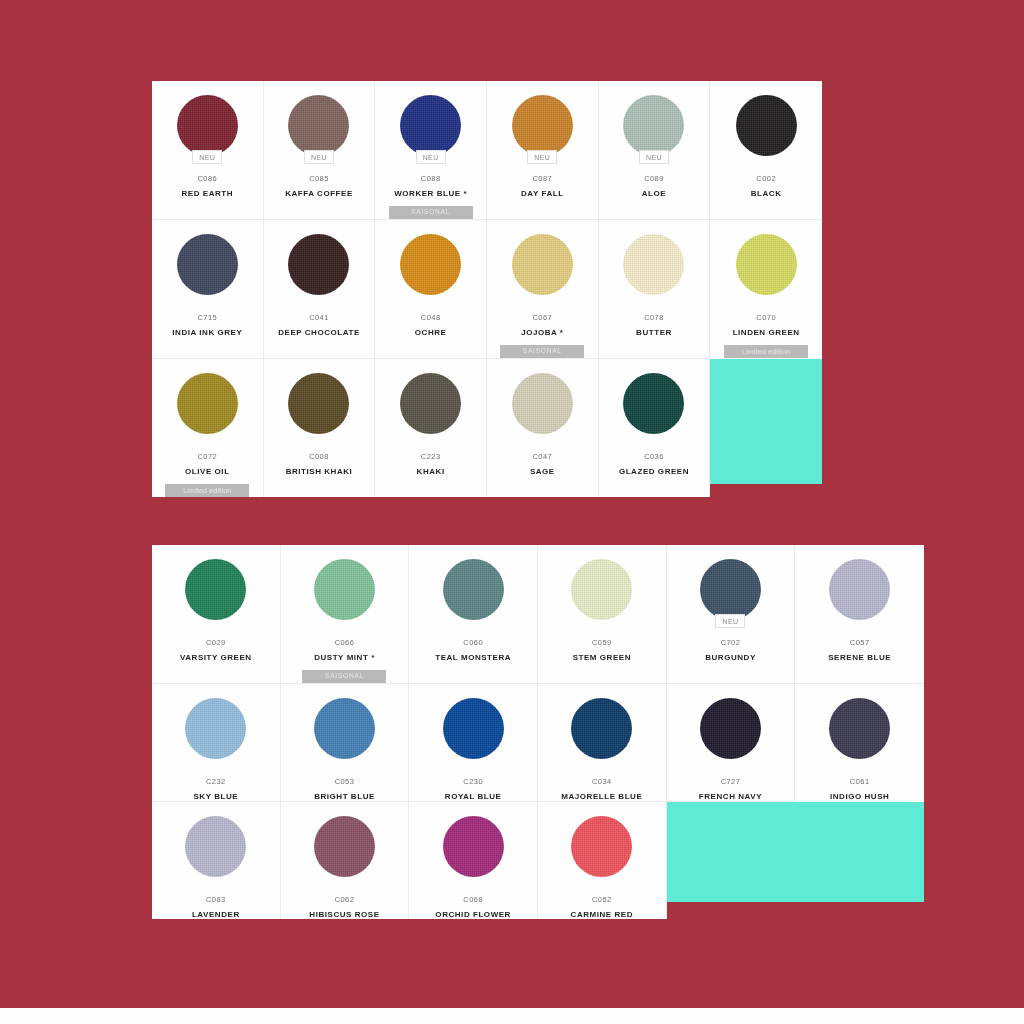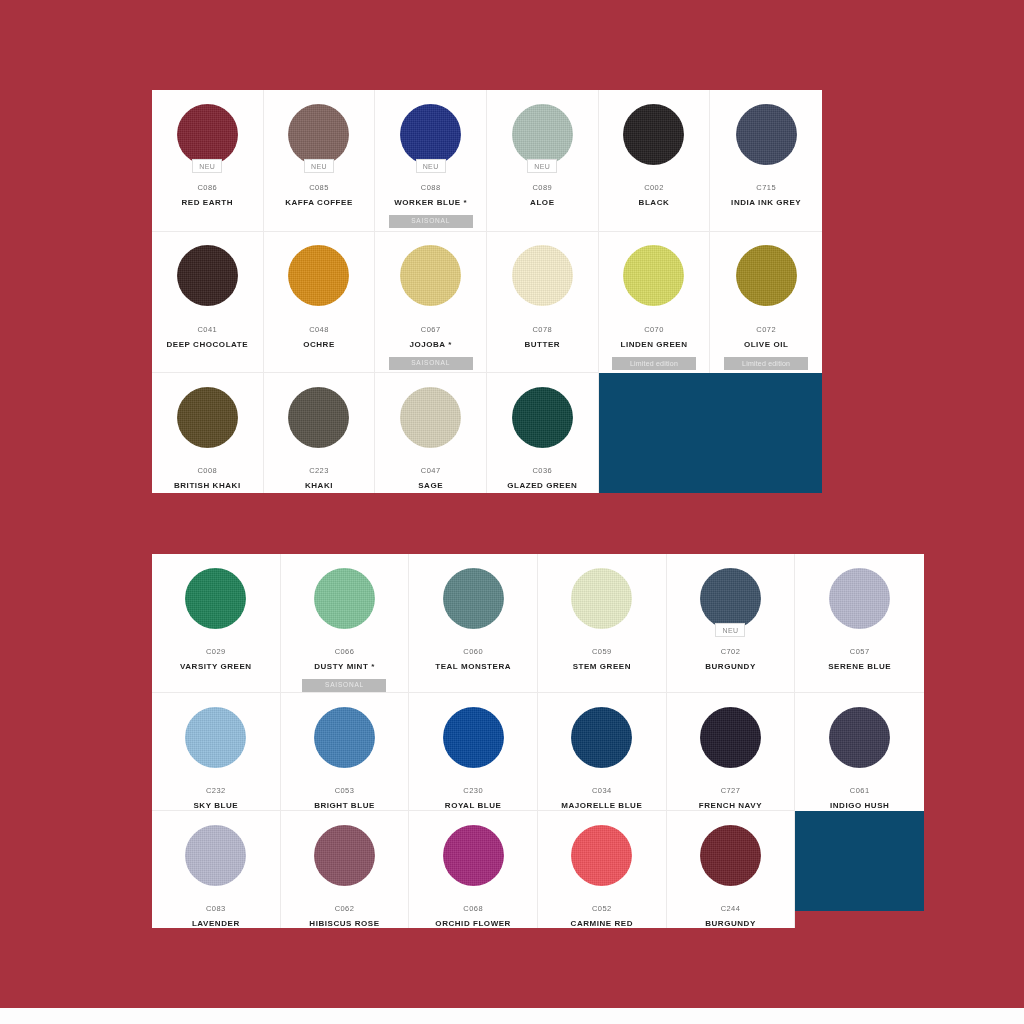--- a/index.html
+++ b/index.html
@@ -12,24 +12,23 @@
   }
   #page { position: absolute; inset: 0; }
   .bottom-strip {
     position: absolute;
     left: 0; right: 0; bottom: 0;
     height: 16px;
     background: #fdfdfd;
   }
   .panel {
     position: absolute;
-    background: #0c4a6e;
+    background: #5eead4;
     display: grid;
     grid-template-columns: repeat(6, 1fr);
-    margin-top: 9px;
   }
   #panel-0 { left: 152px; top: 81px; width: 670px; height: 403px; }
   #panel-1 { left: 152px; top: 545px; width: 772px; height: 357px; }
   .cell {
     border-right: 1px solid #eceaea;
     border-bottom: 1px solid #eceaea;
     display: flex;
     flex-direction: column;
     align-items: center;
     padding-top: 13px;
@@ -124,20 +123,28 @@
         <div class="swatch-wrap">
           <div class="swatch" style="background-color: rgb(31, 47, 131);"></div>
           <div class="neu-badge">NEU</div>
         </div>
         <div class="code">C088</div>
         <div class="name">WORKER BLUE *</div>
         <div class="tag">SAISONAL</div>
       </div>
       <div class="cell">
         <div class="swatch-wrap">
+          <div class="swatch" style="background-color: rgb(201, 131, 43);"></div>
+          <div class="neu-badge">NEU</div>
+        </div>
+        <div class="code">C087</div>
+        <div class="name">DAY FALL</div>
+      </div>
+      <div class="cell">
+        <div class="swatch-wrap">
           <div class="swatch" style="background-color: rgb(173, 192, 183);"></div>
           <div class="neu-badge">NEU</div>
         </div>
         <div class="code">C089</div>
         <div class="name">ALOE</div>
       </div>
       <div class="cell">
         <div class="swatch-wrap">
           <div class="swatch" style="background-color: rgb(35, 31, 32);"></div>
         </div>
@@ -332,23 +339,16 @@
         </div>
         <div class="code">C068</div>
         <div class="name">ORCHID FLOWER</div>
       </div>
       <div class="cell last-row">
         <div class="swatch-wrap">
           <div class="swatch" style="background-color: rgb(240, 83, 92);"></div>
         </div>
         <div class="code">C052</div>
         <div class="name">CARMINE RED</div>
-      </div>
-      <div class="cell last-row">
-        <div class="swatch-wrap">
-          <div class="swatch" style="background-color: rgb(110, 35, 44);"></div>
-        </div>
-        <div class="code">C244</div>
-        <div class="name">BURGUNDY</div>
       </div>
     </div>
   <div class="bottom-strip"></div>
 </div>
 
 </body></html>

